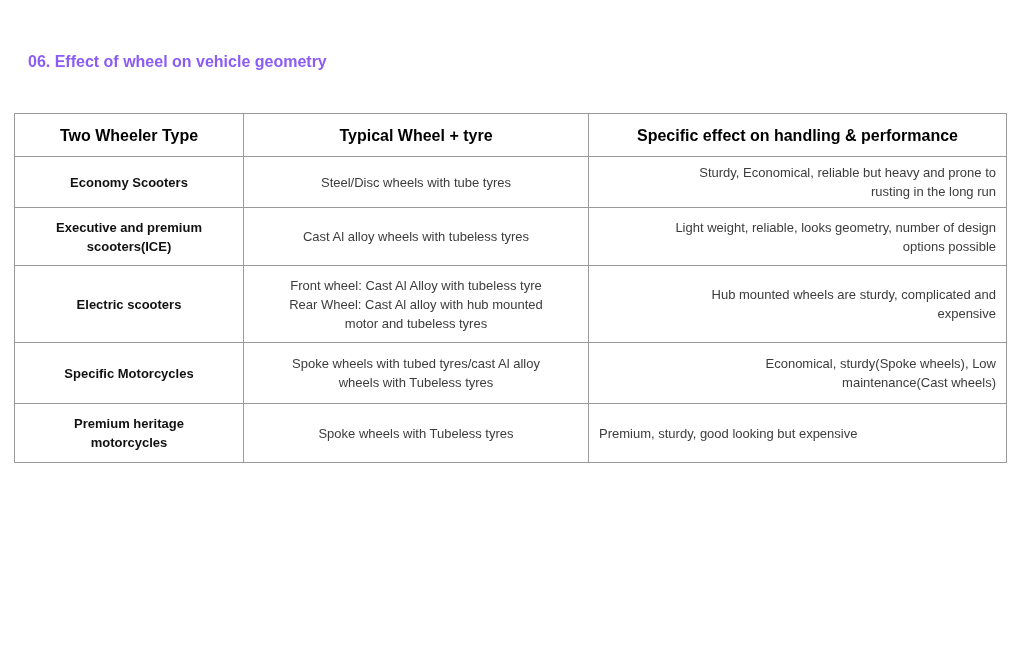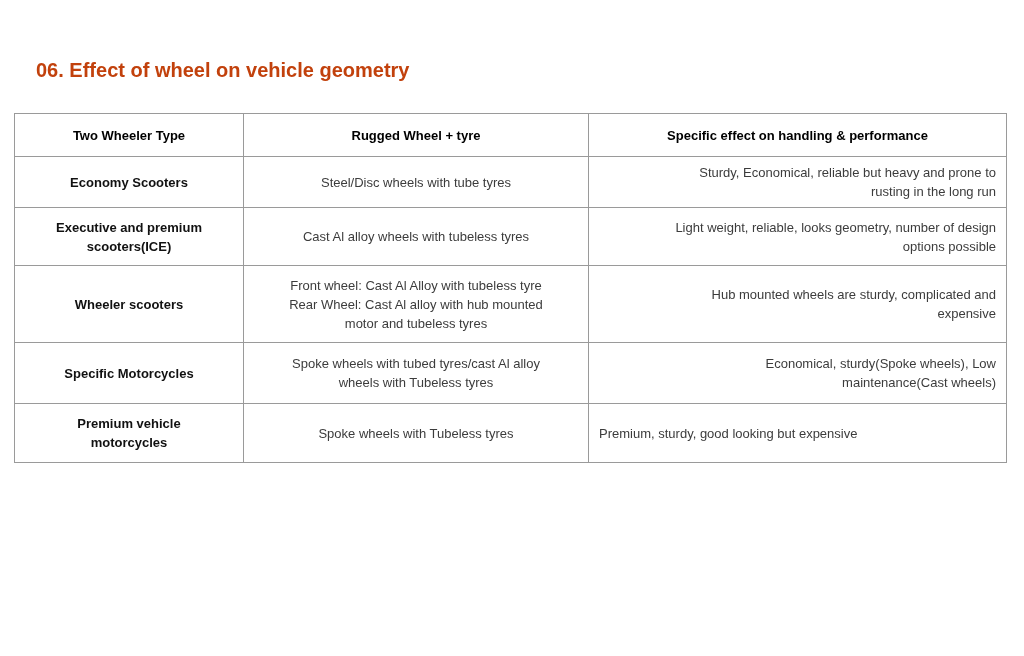--- a/index.html
+++ b/index.html
@@ -12,25 +12,25 @@
     position: relative;
     width: 1024px;
     height: 656px;
     background: #ffffff;
     overflow: hidden;
   }
   .doc-title {
     position: absolute;
     left: 28px;
     top: 50px;
-    margin: 8px;
-    font-size: 20px;
+    margin: 0;
+    font-size: 16px;
     line-height: 24px;
     font-weight: 700;
-    color: #c2410c;
+    color: #8b5cf6;
     white-space: nowrap;
   }
   table.geo-table {
     position: absolute;
     left: 14px;
     top: 113px;
     width: 992px;
     border-collapse: collapse;
     table-layout: fixed;
     font-size: 13px;
@@ -38,21 +38,21 @@
   }
   table.geo-table td, table.geo-table th {
     border: 1px solid #9a9a9a;
     vertical-align: middle;
     padding: 6px 10px;
     line-height: 19px;
     white-space: pre-line;
     overflow: hidden;
   }
   table.geo-table th {
-    font-size: 13px;
+    font-size: 16px;
     font-weight: 700;
     color: #000000;
     text-align: center;
     white-space: nowrap;
   }
   td.col-type {
     font-weight: 700;
     color: #111111;
     text-align: center;
   }
@@ -81,55 +81,55 @@
 
   <table class="geo-table">
     <colgroup>
       <col style="width:229px">
       <col style="width:345px">
       <col style="width:418px">
     </colgroup>
     <thead>
       <tr class="hdr">
         <th>Two Wheeler Type</th>
-        <th>Rugged Wheel + tyre</th>
+        <th>Typical Wheel + tyre</th>
         <th>Specific effect on handling &amp; performance</th>
       </tr>
     </thead>
     <tbody>
       <tr class="row-0">
         <td class="col-type">Economy Scooters</td>
         <td class="col-wheel">Steel/Disc wheels with tube tyres</td>
         <td class="col-effect c-center">Sturdy, Economical, reliable but heavy and prone to
 rusting in the long run</td>
       </tr>
       <tr class="row-1">
         <td class="col-type">Executive and premium
 scooters(ICE)</td>
         <td class="col-wheel">Cast Al alloy wheels with tubeless tyres</td>
         <td class="col-effect c-center">Light weight, reliable, looks geometry, number of design
 options possible</td>
       </tr>
       <tr class="row-2">
-        <td class="col-type">Wheeler scooters</td>
+        <td class="col-type">Electric scooters</td>
         <td class="col-wheel">Front wheel: Cast Al Alloy with tubeless tyre
 Rear Wheel: Cast Al alloy with hub mounted
 motor and tubeless tyres</td>
         <td class="col-effect c-center">Hub mounted wheels are sturdy, complicated and
 expensive</td>
       </tr>
       <tr class="row-3">
         <td class="col-type">Specific Motorcycles</td>
         <td class="col-wheel">Spoke wheels with tubed tyres/cast Al alloy
 wheels with Tubeless tyres</td>
         <td class="col-effect c-center">Economical, sturdy(Spoke wheels), Low
 maintenance(Cast wheels)</td>
       </tr>
       <tr class="row-4">
-        <td class="col-type">Premium vehicle
+        <td class="col-type">Premium heritage
 motorcycles</td>
         <td class="col-wheel">Spoke wheels with Tubeless tyres</td>
         <td class="col-effect c-left">Premium, sturdy, good looking but expensive</td>
       </tr>
     </tbody>
   </table>
 
 </div>
 
 </body></html>

